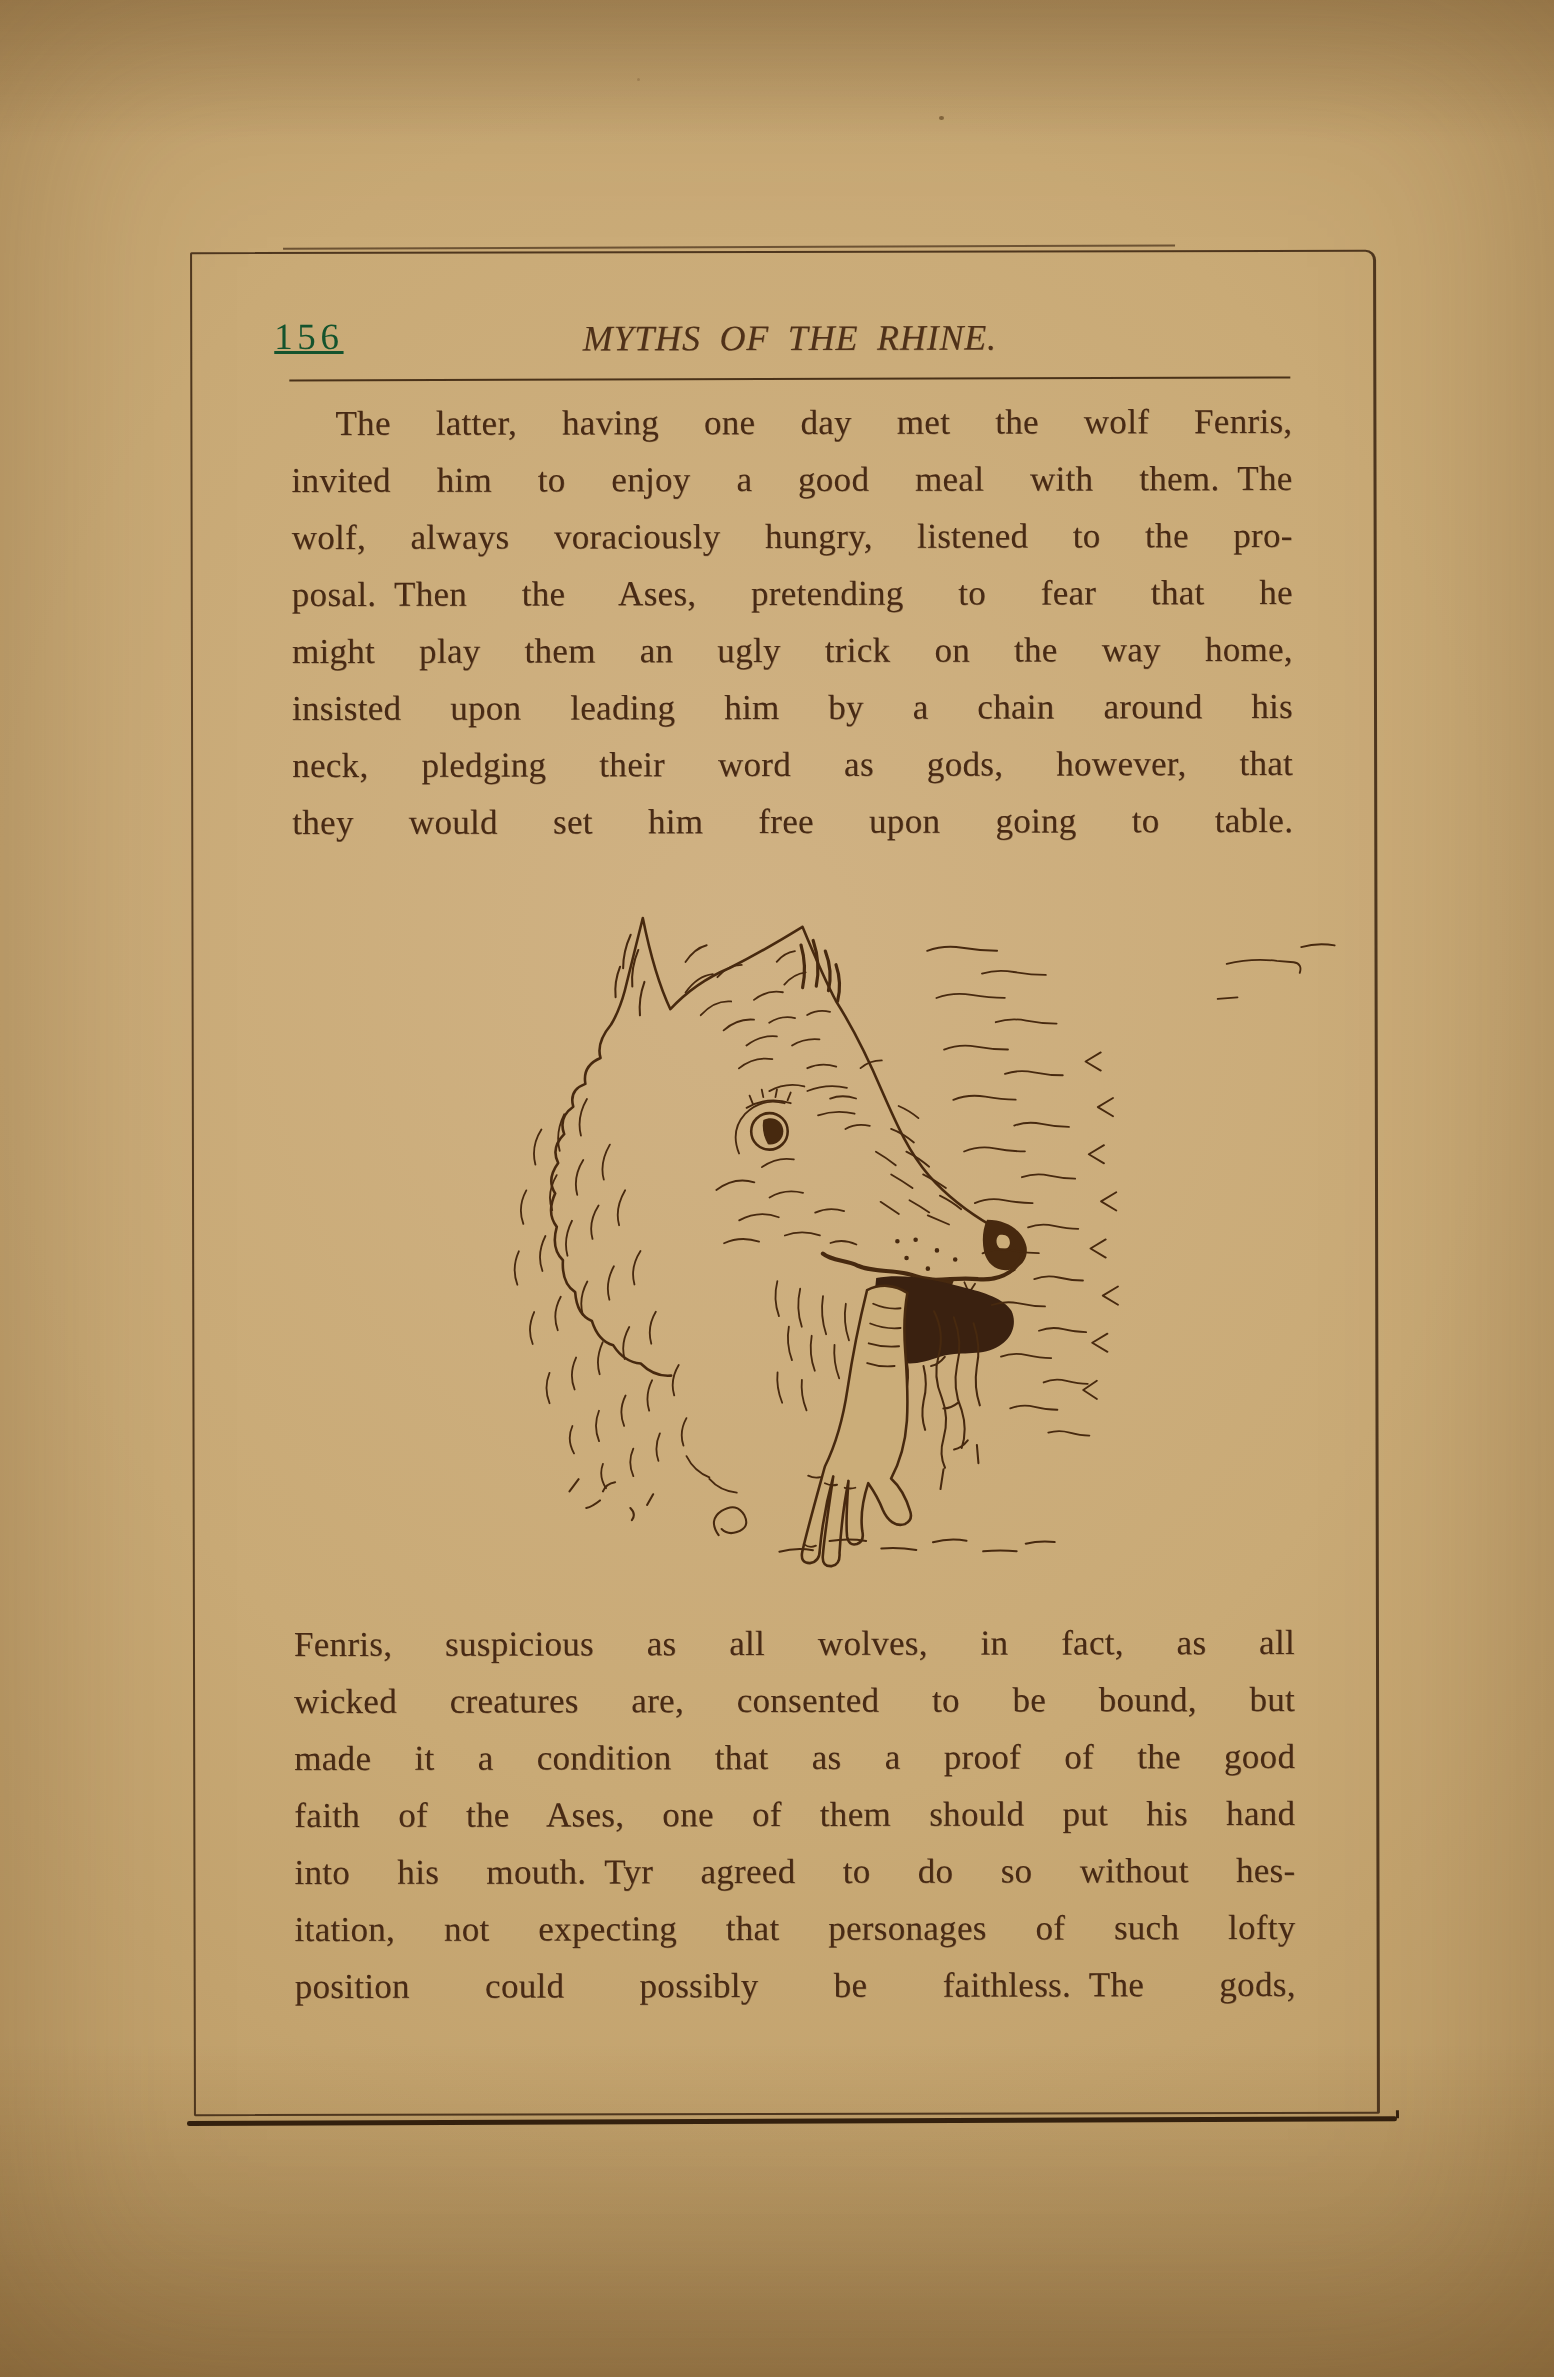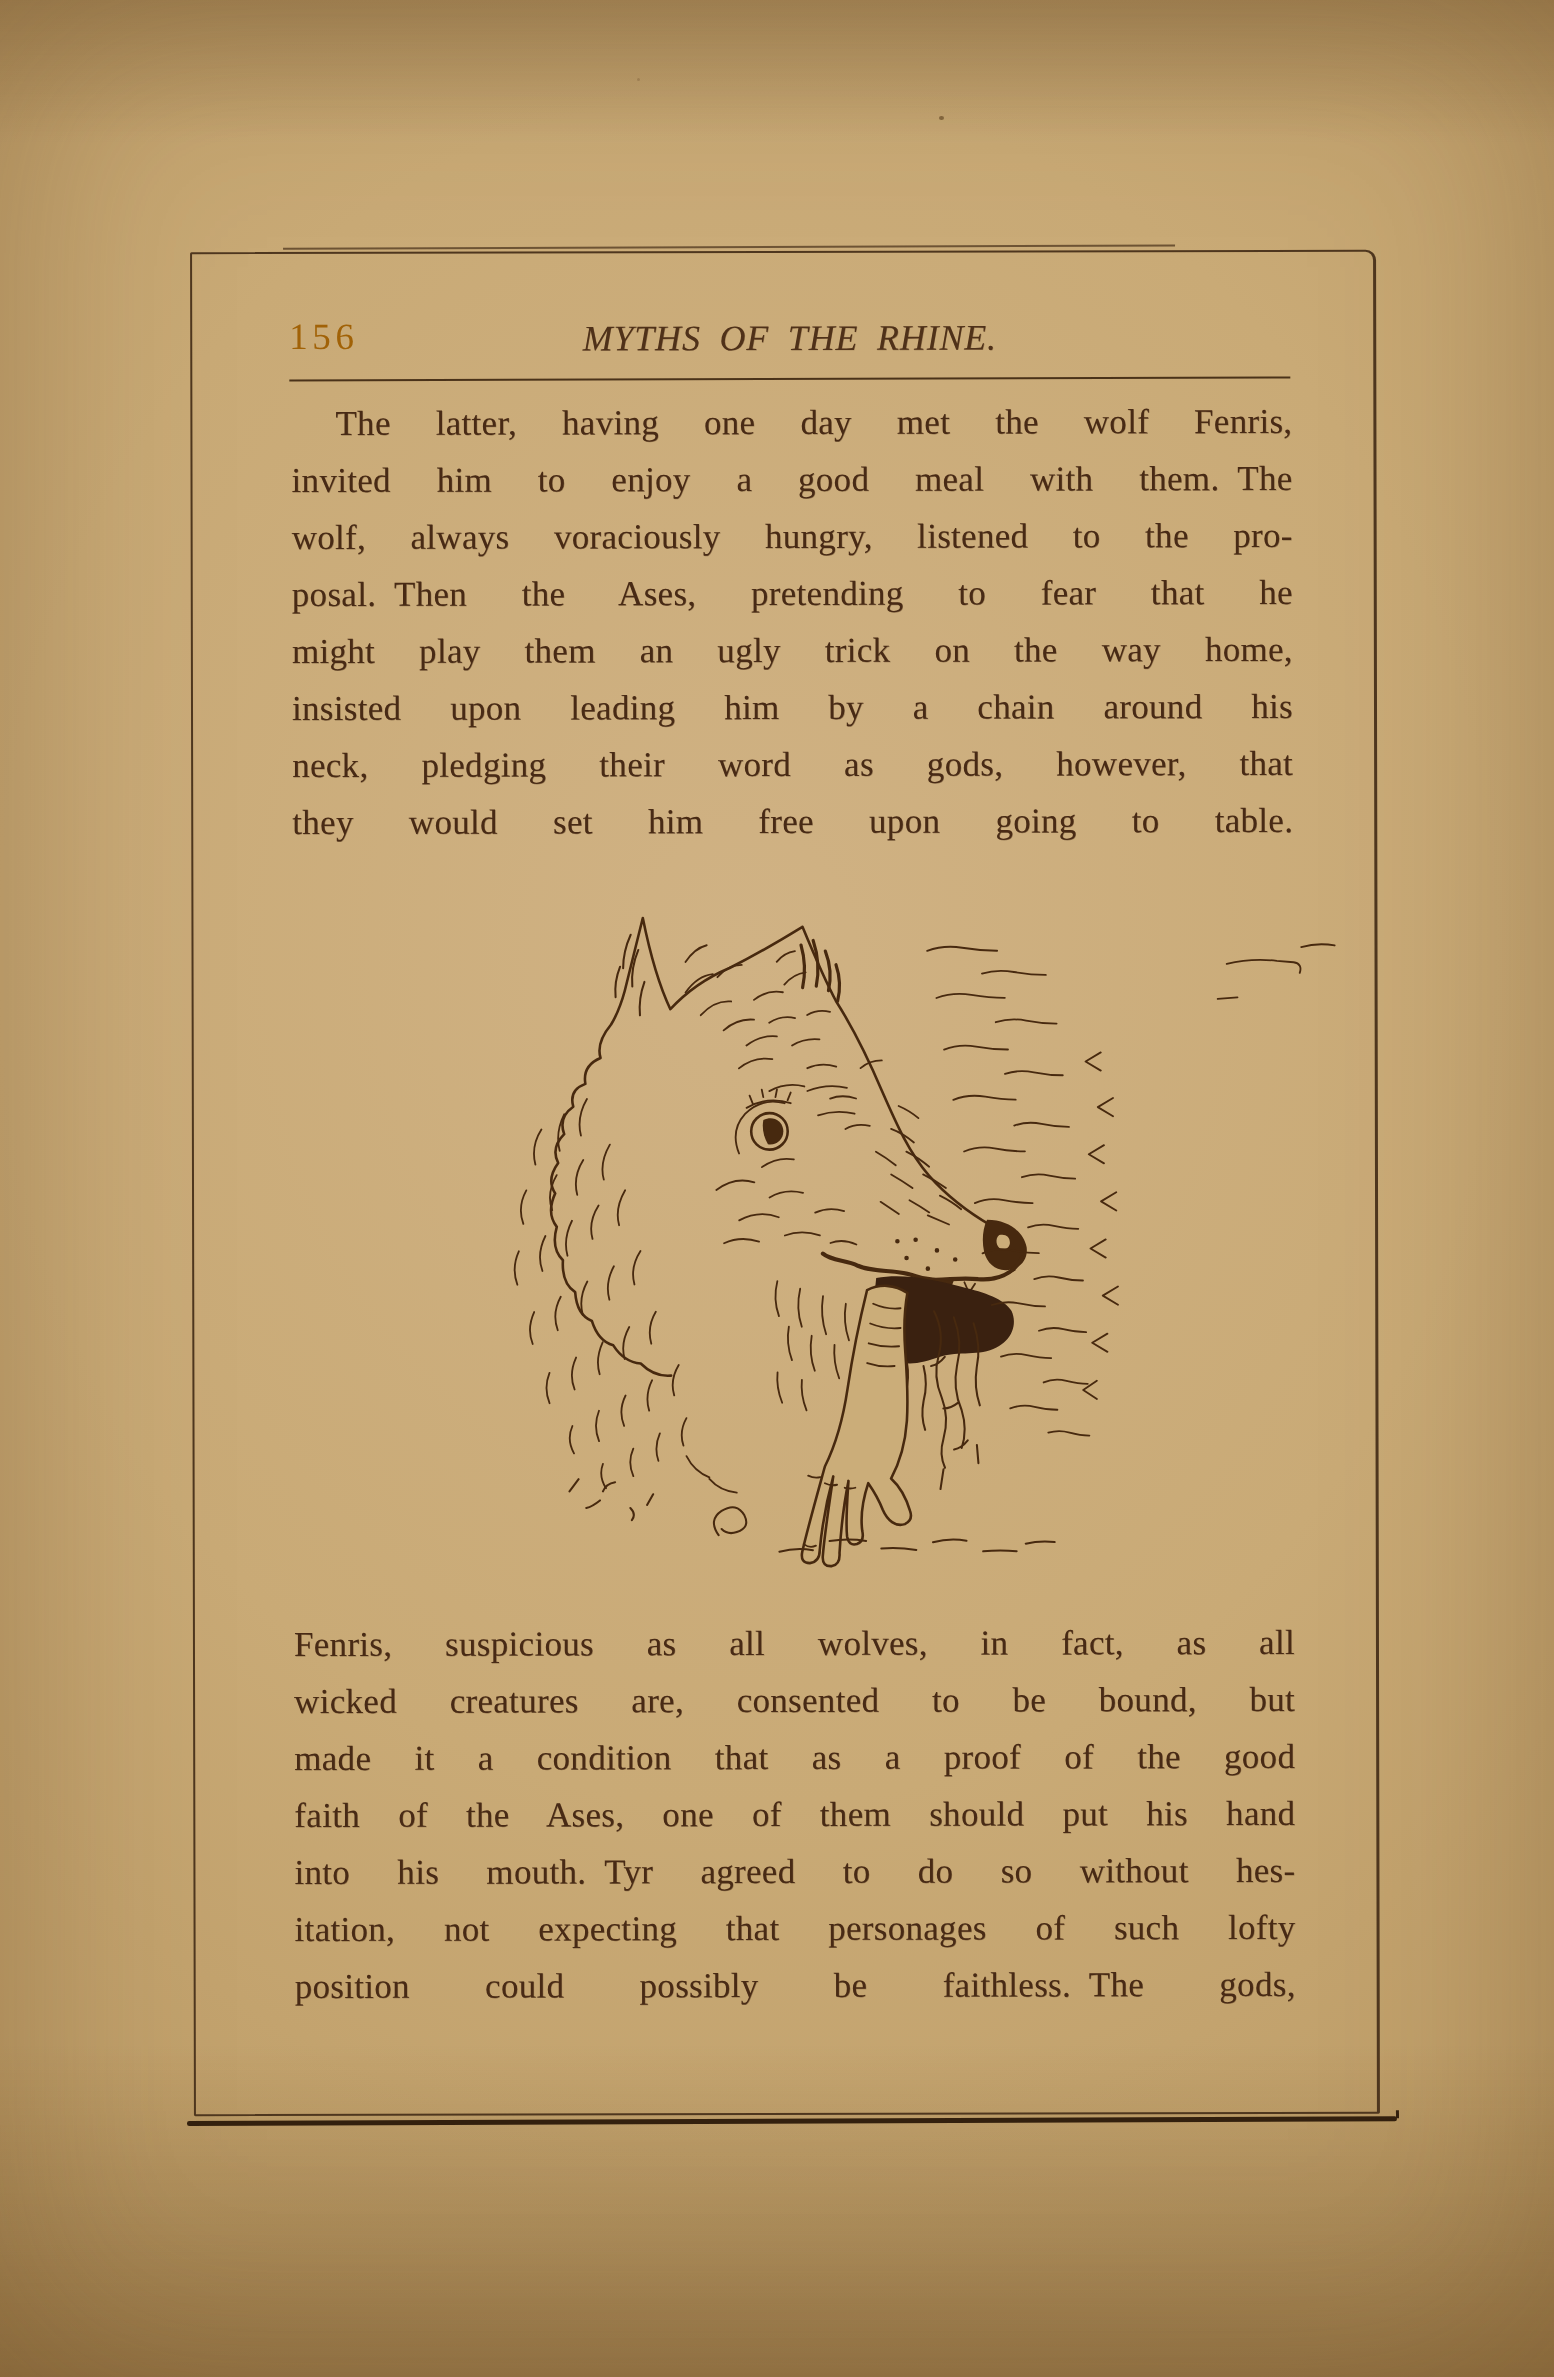--- a/index.html
+++ b/index.html
@@ -27,22 +27,22 @@
   }
   .bottom-bar{
     position:absolute;left:187px;top:2121px;width:1210px;height:5.3px;
     background:#33200e;border-radius:2.3px;transform:rotate(-0.22deg);
     transform-origin:left center;
   }
   .bottom-bar::after{content:"";position:absolute;right:-1.5px;top:-6px;width:3px;height:7.6px;background:#33200e;}
 
   
   .pageno{
-    position:absolute;left:97px;top:61px;font-size:37px;color:#a16207;
-    letter-spacing:4.6px;font-feature-settings:"onum" 1;
+    position:absolute;left:82px;top:61px;font-size:37px;color:#14532d;
+    letter-spacing:4.6px;font-feature-settings:"onum" 1;text-decoration:underline;
   }
   .running-title{
     position:absolute;left:97px;top:64px;width:1001px;text-align:center;
     font-style:italic;font-size:36px;color:#4f3119;letter-spacing:0.8px;word-spacing:9px;
     text-shadow:0.4px 0.4px 0.4px rgba(60,30,10,.35);
   }
   .header-rule{
     position:absolute;left:97px;top:125px;width:1001px;height:2.3px;background:#4a3219;
     transform:rotate(-0.05deg);
   }

